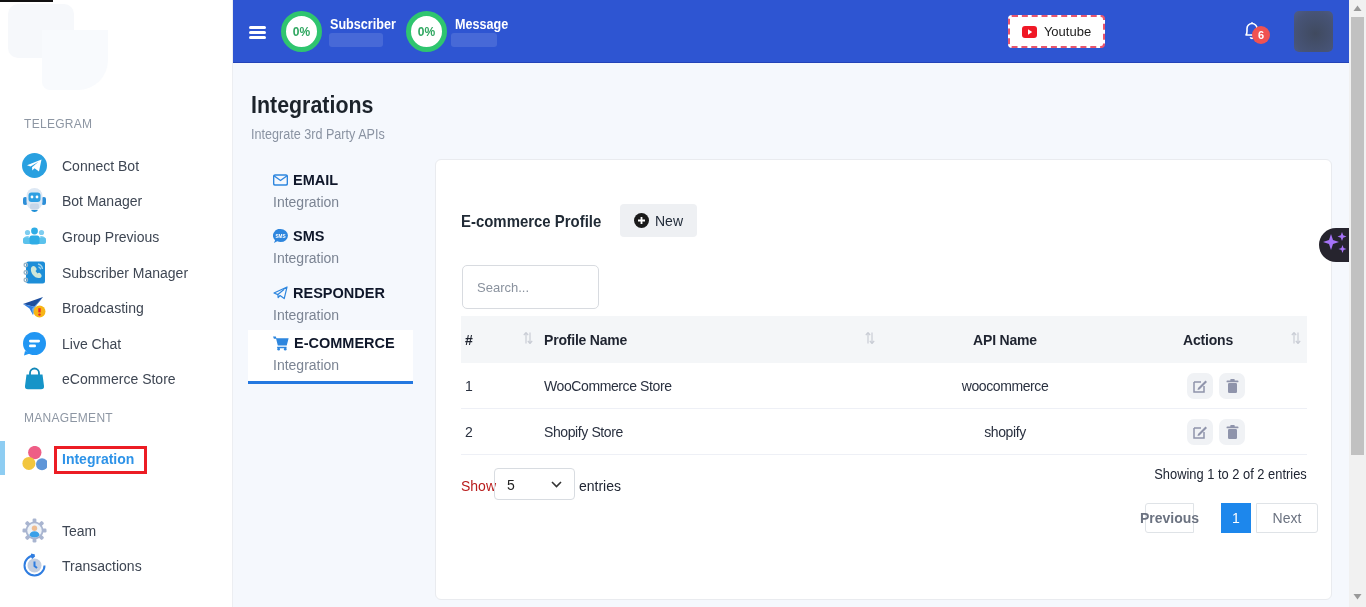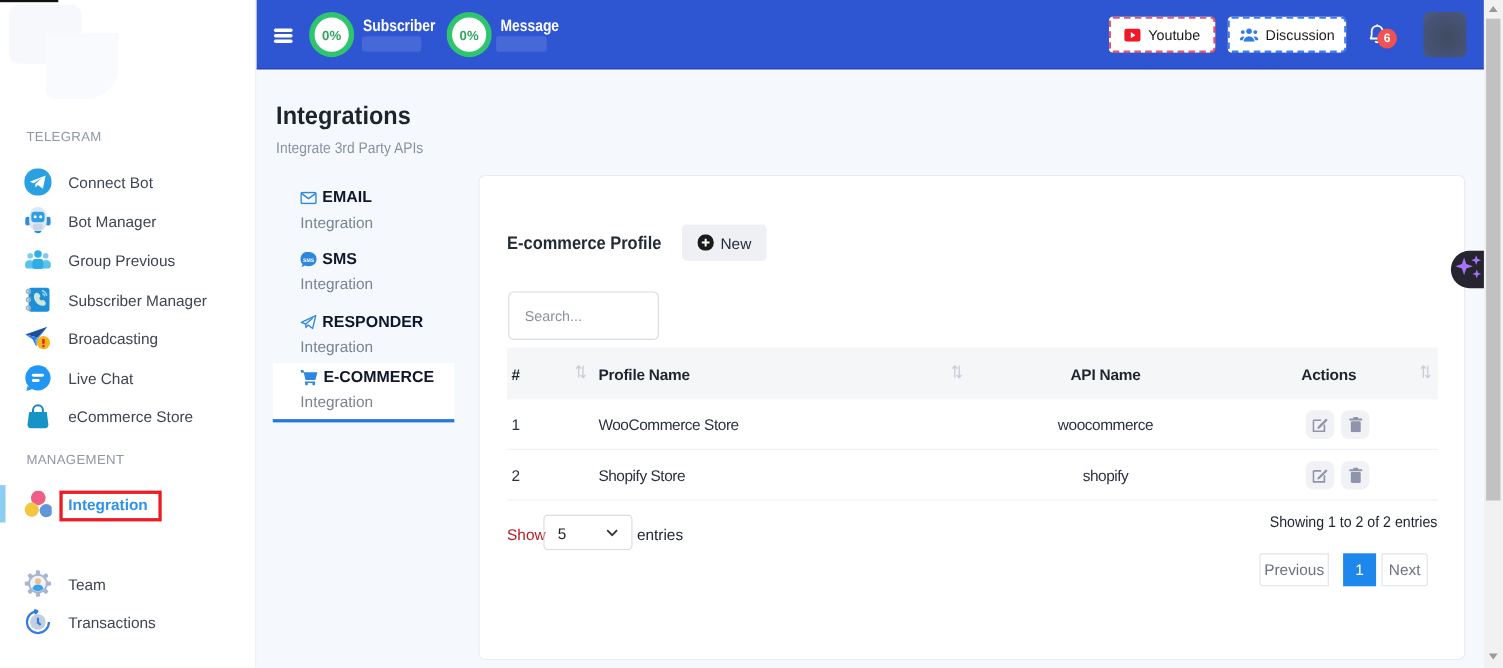--- a/index.html
+++ b/index.html
@@ -36,23 +36,23 @@
 .sorticon { position:absolute; top:15px; }
 #thead { position:absolute; left:25px; top:156px; width:846px; height:47px; background:#f4f6f8; }
 .th { position:absolute; letter-spacing:-0.2px; font-size:14px; font-weight:bold; color:#1f2430; top:50%; transform:translateY(-50%); }
 .row { position:absolute; left:25px; width:846px; height:46px; border-bottom:1px solid #eef0f6; }
 .td { position:absolute; letter-spacing:-0.4px; font-size:14px; color:#2a3140; top:50%; transform:translateY(-50%); }
 .abtn { position:absolute; width:26px; height:26px; background:#f0f2f5; border-radius:7px; top:10px; display:flex; align-items:center; justify-content:center; }
 #showrow { position:absolute; left:25px; top:318px; font-size:14px; color:#b91c1c; }
 #selectbox { position:absolute; left:58px; top:308px; width:81px; height:32px; border:1px solid #d8dce1; border-radius:4px; }
 #showing { position:absolute; right:24px; top:306px; font-size:14px; color:#202634; transform:scaleX(0.92); transform-origin:right top; }
 .pg { position:absolute; top:343px; height:30px; border:1px solid #dfe3e7; background:#fff; color:#6b7280; font-size:14px; display:flex; align-items:center; justify-content:center; }
-#pgprev { left:709px; width:63px; border-radius:3px 0 0 3px; }
+#pgprev { left:709px; width:49px; border-radius:3px 0 0 3px;font-weight:bold; }
 #pg1 { left:785px; width:30px; background:#1d87ec; color:#fff; border:none; }
-#pgnext { left:820px; width:42px; border-radius:0 3px 3px 0; }
+#pgnext { left:820px; width:62px; border-radius:0 3px 3px 0; }
 #aibtn { position:absolute; left:1319px; top:228px; width:33px; height:34px; background:#26242e; border-radius:17px 0 0 17px; z-index:9; }
 </style>
 </head>
 <body>
 <div id="content"></div>
 <div id="navbar">
   <div class="burger">
       <span style="top:26px"></span>
       <span style="top:31px"></span>
       <span style="top:36px"></span>
@@ -64,28 +64,20 @@
   <div class="navblur" style="left:96px; width:54px"></div>
   <div class="ring" style="left:173px">
       <span>0%</span>
     </div>
   <div class="navlabel" style="left:222px">Message</div>
   <div class="navblur" style="left:218px; width:46px"></div>
   <div class="navbtn" id="ytbtn"><svg width="15" height="12" viewBox="0 0 15 12">
         <rect x="0" y="0" width="15" height="12" rx="3" fill="#f01826"></rect>
         <path d="M6 3.2 L10.2 6 L6 8.8 Z" fill="#fff"></path>
       </svg>Youtube</div>
-  <div class="navbtn" id="dcbtn"><svg width="17" height="13" viewBox="0 0 17 13" fill="#2e7ce4">
-        <circle cx="8.5" cy="3.4" r="2.5"></circle>
-        <path d="M3.5 13 a5 5 0 0 1 10 0 Z"></path>
-        <circle cx="2.8" cy="4.2" r="1.8"></circle>
-        <circle cx="14.2" cy="4.2" r="1.8"></circle>
-        <path d="M0 11.5 a3.4 3.4 0 0 1 4.5 -3.2 A6 6 0 0 0 2.7 11.5 Z"></path>
-        <path d="M17 11.5 a3.4 3.4 0 0 0 -4.5 -3.2 A6 6 0 0 1 14.3 11.5 Z"></path>
-      </svg>Discussion</div>
   <div style="position:absolute; left:1011px; top:21px;"><svg width="16" height="19" viewBox="0 0 16 19" fill="none" stroke="#fff" stroke-width="1.6">
         <path d="M2 14 C2.8 13 3 11.5 3 10 V7.5 A5 5 0 0 1 13 7.5 V10 C13 11.5 13.2 13 14 14 Z" stroke-linejoin="round"></path>
         <path d="M6.3 16.2 a1.8 1.8 0 0 0 3.4 0"></path>
         <path d="M8 2.2 V1.2"></path>
       </svg></div>
   <div style="position:absolute; left:1019px; top:26px; width:18px; height:18px; border-radius:50%; background:#f05252; color:#fff; font-size:11px; font-weight:bold; text-align:center; line-height:18px;">6</div>
   <div id="avatar"></div>
 </div>
 <div id="sidebar">
   <div id="topblack"></div>

